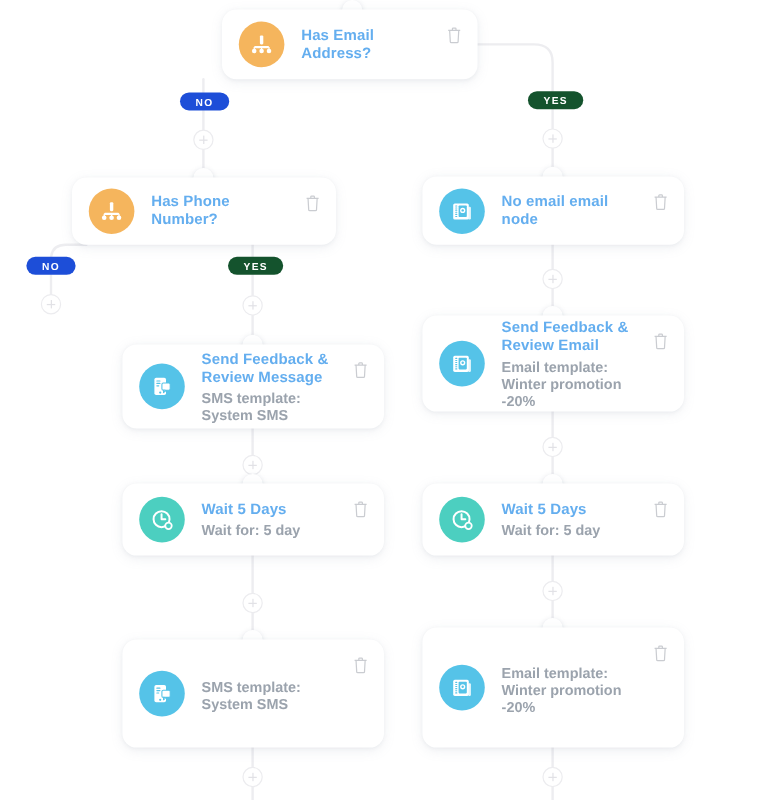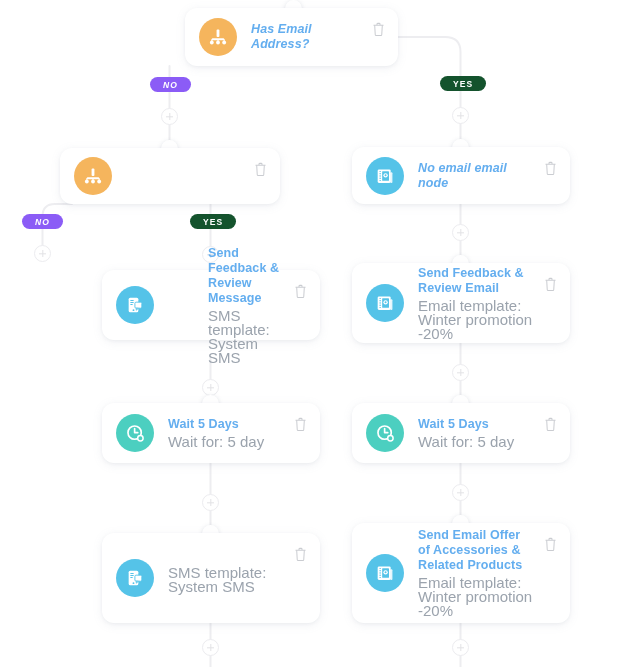--- a/index.html
+++ b/index.html
@@ -38,21 +38,21 @@
     position: absolute;
     background: #ffffff;
     border-radius: 12px;
     box-shadow: 0 2px 10px rgba(140, 150, 170, 0.13),
                 0 1px 3px rgba(140, 150, 170, 0.09);
     box-sizing: border-box;
     display: flex;
     align-items: center;
     padding: 0 14px;
   }
-  .node.compact { align-items: center; font-style: italic; }
+  .node.compact { align-items: center; }
 
   .node-icon {
     width: 38px;
     height: 38px;
     min-width: 38px;
     border-radius: 50%;
     display: flex;
     align-items: center;
     justify-content: center;
     margin-right: 14px;
@@ -66,24 +66,24 @@
   }
   .node-title {
     color: #64aeef;
     font-size: 12.5px;
     font-weight: bold;
     line-height: 15px;
     letter-spacing: 0.1px;
   }
   .node-sub {
     color: #9ba3ad;
-    font-size: 15px;
+    font-size: 12px;
     line-height: 14px;
     margin-top: 3px;
-    font-weight: normal;
+    font-weight: bold;
   }
 
   .delete-btn {
     position: absolute;
     right: 12px;
     top: 14px;
     width: 14px;
     height: 16px;
     cursor: pointer;
     opacity: .75;
@@ -134,21 +134,21 @@
     border-radius: 8px;
     color: #ffffff;
     font-size: 8.5px;
     font-weight: bold;
     letter-spacing: 1.1px;
     display: flex;
     align-items: center;
     justify-content: center;
     box-sizing: border-box;
   }
-  .pill.no  { background: #8b5cf6; font-style: italic; }
+  .pill.no  { background: #1d4ed8; }
   .pill.yes { background: #14532d; }
 </style>
 </head>
 <body>
 
 <div id="canvas">
 
   <svg id="wires" viewBox="0 0 644 667" xmlns="http://www.w3.org/2000/svg">
     <g fill="none" stroke="#ededf0" stroke-width="2" stroke-linecap="round">
 
@@ -227,20 +227,23 @@
       <svg width="20" height="20" viewBox="0 0 24 24" fill="#ffffff">
         <rect x="10.3" y="3" width="3.4" height="9" rx="1.1"></rect>
         <path d="M5.6 13.6h12.8a1.1 1.1 0 0 1 0 2.2H5.6a1.1 1.1 0 0 1 0-2.2z"></path>
         <circle cx="4.6" cy="18.6" r="2.3"></circle>
         <circle cx="12" cy="18.6" r="2.3"></circle>
         <circle cx="19.4" cy="18.6" r="2.3"></circle>
         <rect x="4" y="14.6" width="1.3" height="3"></rect>
         <rect x="11.35" y="14.6" width="1.3" height="3"></rect>
         <rect x="18.75" y="14.6" width="1.3" height="3"></rect>
       </svg>
+    </div>
+    <div class="node-body">
+      <div class="node-title">Has Phone Number?</div>
     </div>
     <div class="delete-btn">
       <svg width="13" height="15" viewBox="0 0 14 16" fill="none" stroke="#b9bcc2" stroke-width="1.1">
         <path d="M1.6 3.4h10.8M5.4 3.4V2.1c0-.4.3-.7.7-.7h1.8c.4 0 .7.3.7.7v1.3"></path>
         <path d="M2.9 3.4l.6 10.2c0 .5.4.9.9.9h5.2c.5 0 .9-.4.9-.9l.6-10.2"></path>
       </svg>
     </div>
   </div>
 
   <div class="node compact" style="left:352px; top:147px; width:218px; height:57px;">
@@ -263,21 +266,21 @@
       <div class="node-title">No email email node</div>
     </div>
     <div class="delete-btn">
       <svg width="13" height="15" viewBox="0 0 14 16" fill="none" stroke="#b9bcc2" stroke-width="1.1">
         <path d="M1.6 3.4h10.8M5.4 3.4V2.1c0-.4.3-.7.7-.7h1.8c.4 0 .7.3.7.7v1.3"></path>
         <path d="M2.9 3.4l.6 10.2c0 .5.4.9.9.9h5.2c.5 0 .9-.4.9-.9l.6-10.2"></path>
       </svg>
     </div>
   </div>
 
-  <div class="node" style="left:102px; top:270px; width:218px; height:70px;gap:40px;">
+  <div class="node" style="left:102px; top:287px; width:218px; height:70px;">
     <div class="node-icon" style="background:#55c3e8;">
       <svg width="20" height="20" viewBox="0 0 24 24" fill="none">
         <rect x="4.4" y="3.4" width="11.6" height="17.2" rx="1.8" fill="#ffffff"></rect>
         <rect x="6.3" y="6" width="4.2" height="1.2" rx=".6" fill="#55c3e8"></rect>
         <rect x="6.3" y="8.4" width="4.2" height="1.2" rx=".6" fill="#55c3e8"></rect>
         <rect x="6.3" y="10.8" width="3" height="1.2" rx=".6" fill="#55c3e8"></rect>
         <circle cx="10.2" cy="18.2" r="1.1" fill="#55c3e8"></circle>
         <rect x="11.9" y="8.6" width="8.3" height="7.2" rx="1.4" fill="#ffffff" stroke="#55c3e8" stroke-width="1.1"></rect>
         <path d="M13.6 15.6l-.1 2.6 2.5-2.1z" fill="#ffffff" stroke="#55c3e8" stroke-width="1.1" stroke-linejoin="round"></path>
       </svg>
@@ -395,21 +398,20 @@
         <rect x="5.2" y="10.4" width="2.1" height="1.1" rx=".5" fill="#55c3e8"></rect>
         <rect x="5.2" y="12.5" width="2.1" height="1.1" rx=".5" fill="#55c3e8"></rect>
         <rect x="5.2" y="14.6" width="2.1" height="1.1" rx=".5" fill="#55c3e8"></rect>
         <rect x="5.2" y="16.7" width="2.1" height="1.1" rx=".5" fill="#55c3e8"></rect>
         <rect x="8.6" y="6.2" width="8.2" height="11.6" rx=".8" fill="#55c3e8"></rect>
         <circle cx="12.7" cy="11.2" r="2.6" fill="#ffffff"></circle>
         <circle cx="12.7" cy="11.2" r="1.2" fill="#55c3e8"></circle>
       </svg>
     </div>
     <div class="node-body">
-      <div class="node-title">Send Email Offer of Accessories &amp; Related Products</div>
       <div class="node-sub">Email template: Winter promotion -20%</div>
     </div>
     <div class="delete-btn">
       <svg width="13" height="15" viewBox="0 0 14 16" fill="none" stroke="#b9bcc2" stroke-width="1.1">
         <path d="M1.6 3.4h10.8M5.4 3.4V2.1c0-.4.3-.7.7-.7h1.8c.4 0 .7.3.7.7v1.3"></path>
         <path d="M2.9 3.4l.6 10.2c0 .5.4.9.9.9h5.2c.5 0 .9-.4.9-.9l.6-10.2"></path>
       </svg>
     </div>
   </div>
 

